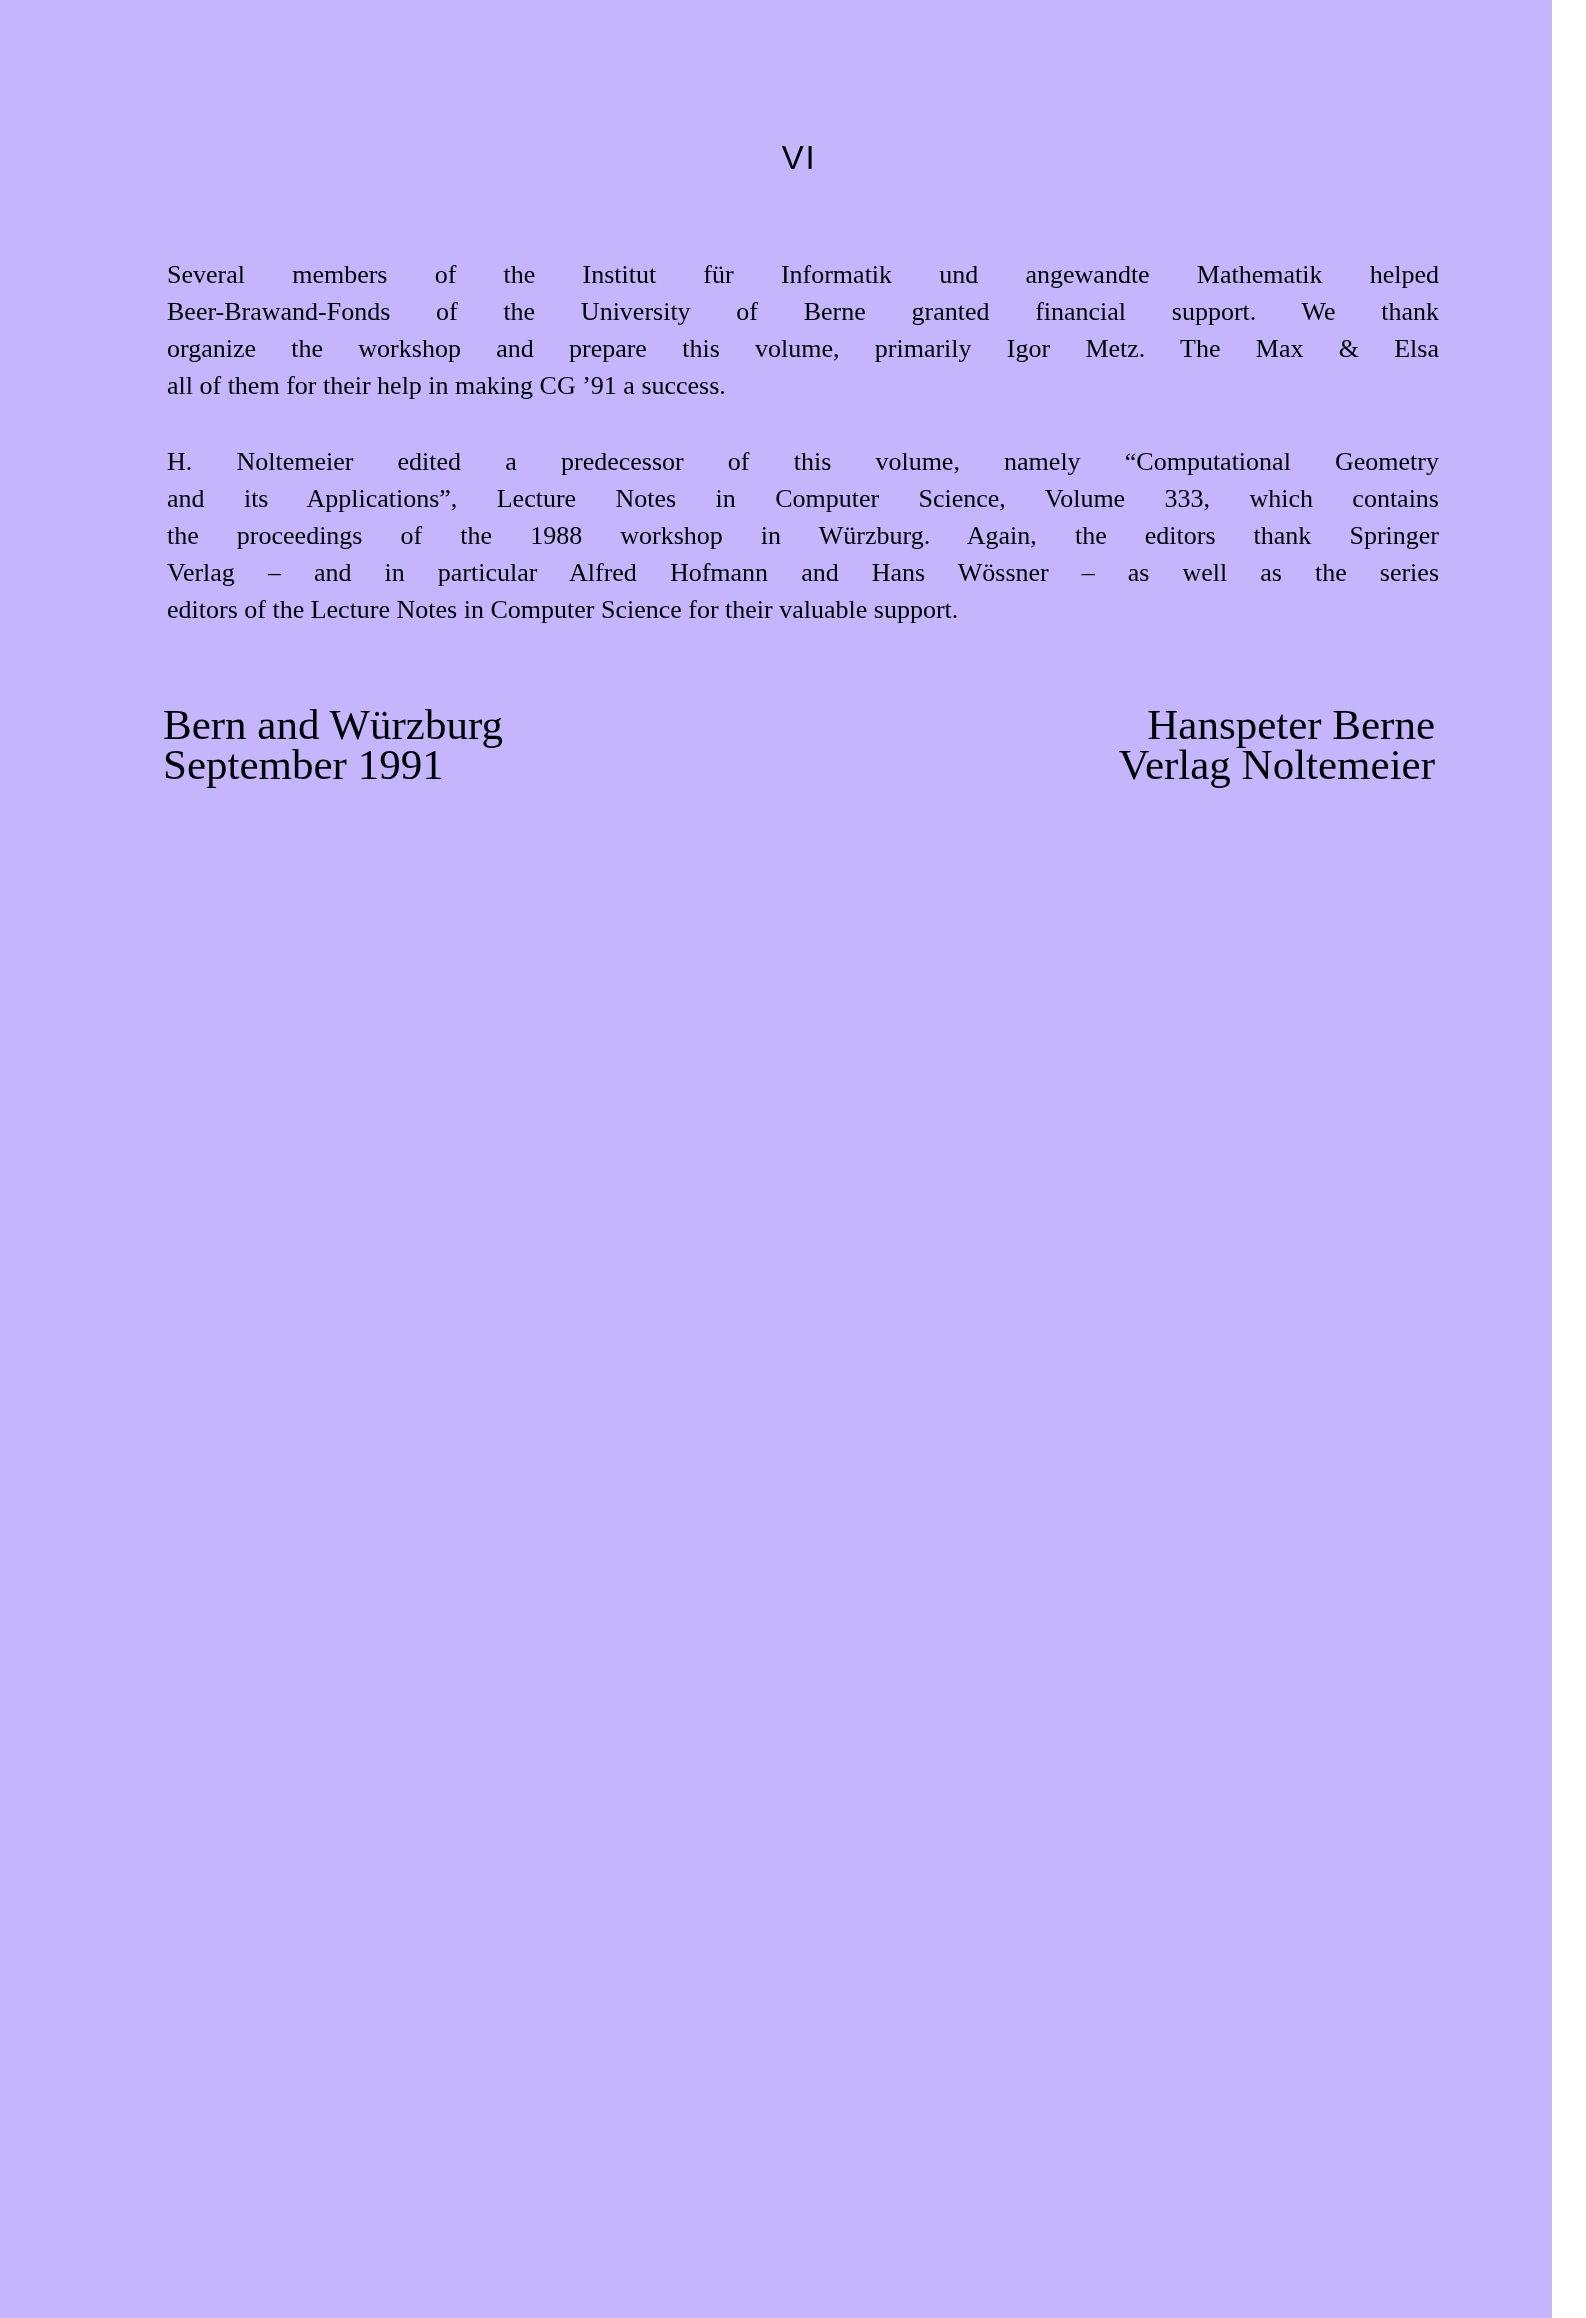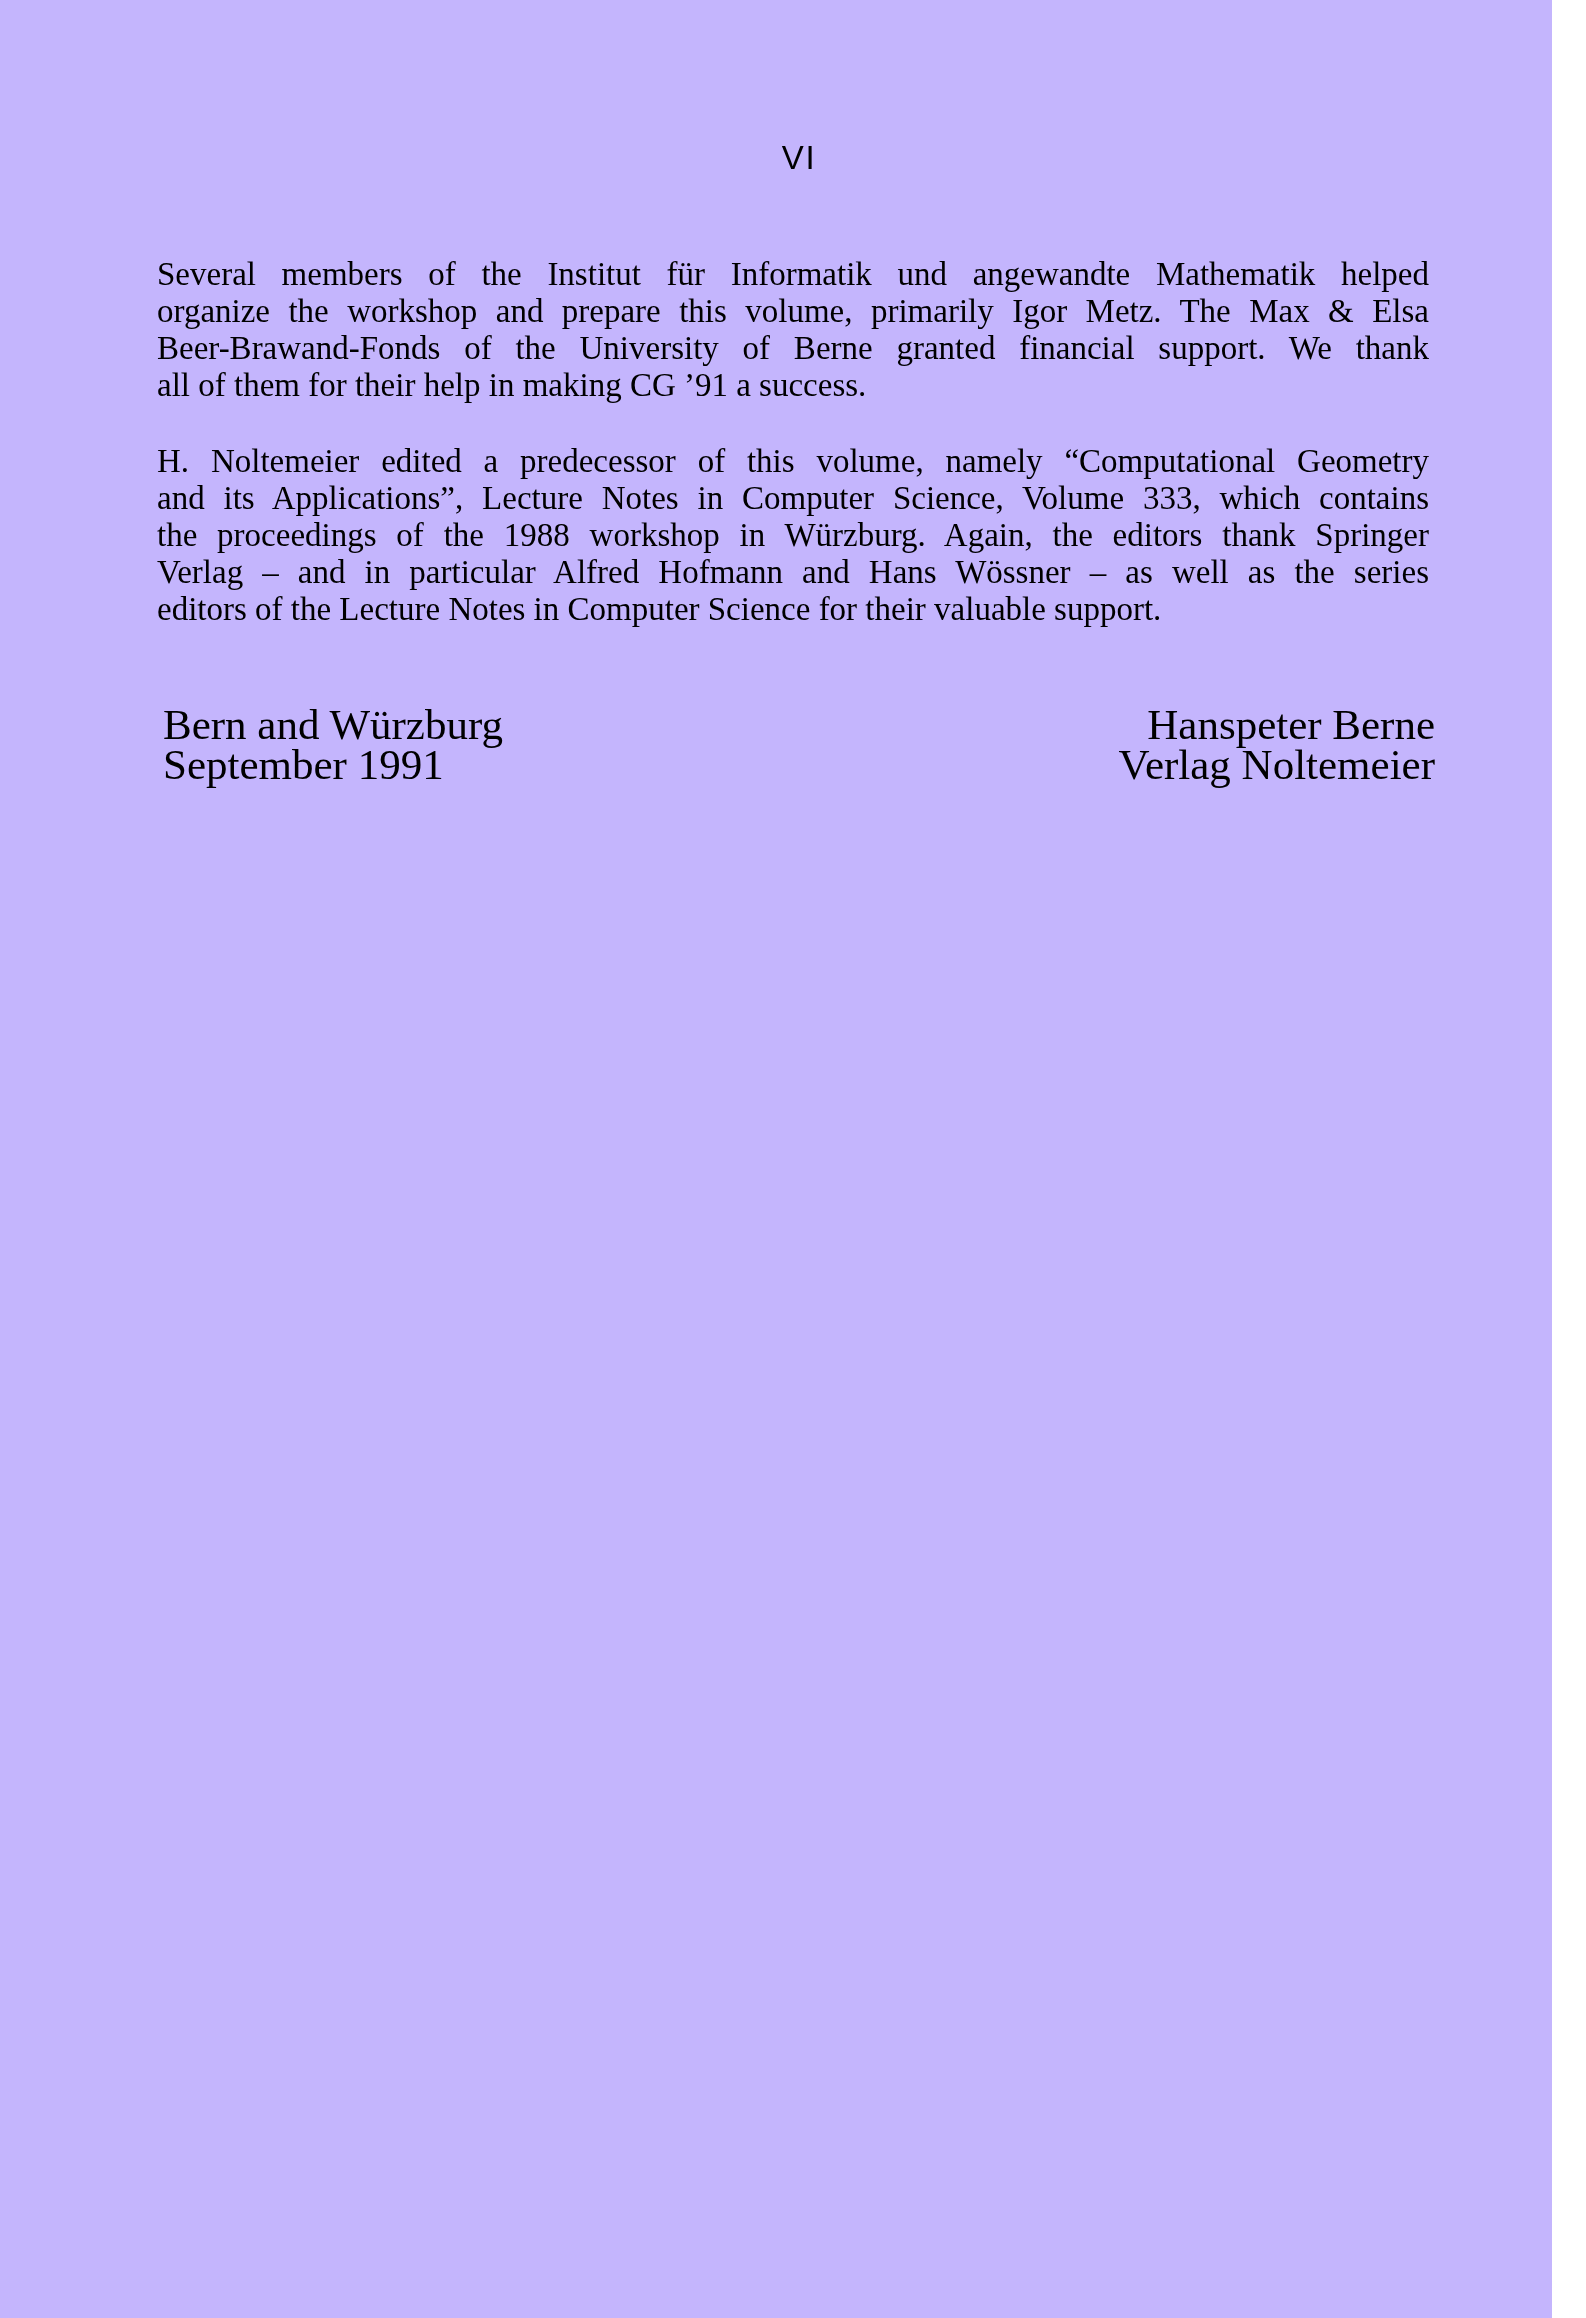--- a/index.html
+++ b/index.html
@@ -23,23 +23,23 @@
     width: 1272px;
     text-align: center;
     font-family: "Liberation Sans", "DejaVu Sans", sans-serif;
     font-size: 33px;
     line-height: 36px;
     letter-spacing: 1.6px;
     color: #000000;
   }
   .para {
     position: absolute;
-    left: 157px;
+    left: 167px;
     width: 1272px;
-    font-size: 33px;
+    font-size: 26px;
     line-height: 37px;
     color: #000000;
   }
   .para-1 { top: 256px; }
   .para-2 { top: 443px; }
   .ln {
     text-align: justify;
     text-align-last: justify;
     white-space: normal;
   }
@@ -62,22 +62,22 @@
 </style>
 </head>
 <body>
 
 <div class="page">
 
   <div class="folio">VI</div>
 
   <div class="para para-1">
     <div class="ln">Several members of the Institut für Informatik und angewandte Mathematik helped</div>
+    <div class="ln">Beer-Brawand-Fonds of the University of Berne granted financial support. We thank</div>
     <div class="ln">organize the workshop and prepare this volume, primarily Igor Metz. The Max &amp; Elsa</div>
-    <div class="ln">Beer-Brawand-Fonds of the University of Berne granted financial support. We thank</div>
     <div class="ln last">all of them for their help in making CG ’91 a success.</div>
   </div>
 
   <div class="para para-2">
     <div class="ln">H. Noltemeier edited a predecessor of this volume, namely “Computational Geometry</div>
     <div class="ln">and its Applications”, Lecture Notes in Computer Science, Volume 333, which contains</div>
     <div class="ln">the proceedings of the 1988 workshop in Würzburg. Again, the editors thank Springer</div>
     <div class="ln">Verlag – and in particular Alfred Hofmann and Hans Wössner – as well as the series</div>
     <div class="ln last">editors of the Lecture Notes in Computer Science for their valuable support.</div>
   </div>

